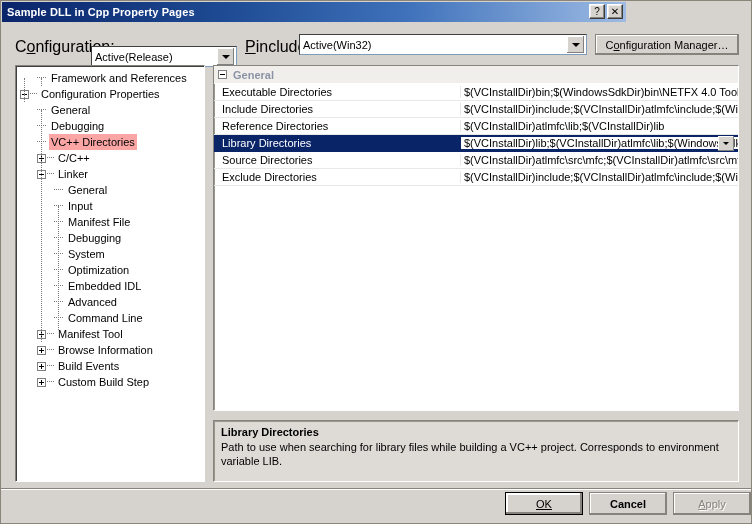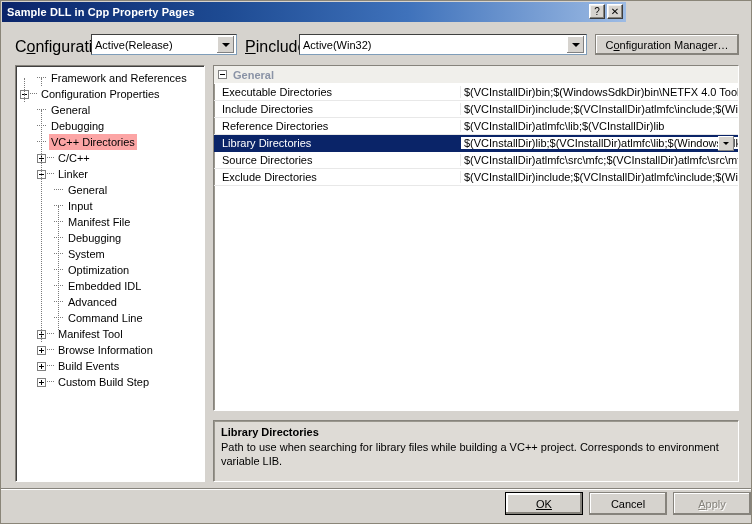--- a/index.html
+++ b/index.html
@@ -324,21 +324,21 @@
     <span id="title-text">Sample DLL in Cpp Property Pages</span>
     <div id="titlebar-buttons">
       <div class="tb-btn">?</div>
       <div class="tb-btn">✕</div>
     </div>
   </div>
 
   <div id="config-row">
     <span class="lbl" style="left:14px; top:7px;"><span>C</span><u>o</u><span>nfiguration:</span></span>
 
-    <div class="combo" style="left:90px; top:3px; width:146px;">
+    <div class="combo" style="left:90px; top:15px; width:146px;">
       <span class="combo-text">Active(Release)</span>
       <span class="combo-arrow">
           <i class="arrow-dn"></i>
         </span>
     </div>
 
     <span class="lbl" style="left:244px; top:7px;"><span></span><u>P</u><span>include:</span></span>
 
     <div class="combo" style="left:298px; top:3px; width:288px;gap:24px;">
       <span class="combo-text">Active(Win32)</span>
@@ -508,19 +508,19 @@
   </div>
 
   <div id="desc-panel">
     <div id="desc-title">Library Directories</div>
     <div id="desc-body">Path to use when searching for library files while building a VC++ project.  Corresponds to environment variable LIB.</div>
   </div>
 
   <div id="footer-sep"></div>
 
   <div class="btn default" style="left:504px; top:491px; width:78px; height:23px;text-decoration:underline;">OK</div>
-  <div class="btn plain" style="left:588px; top:491px; width:78px; height:23px;">Cancel</div>
+  <div class="btn plain" style="left:588px; top:491px; width:78px; height:23px;font-weight:bold;">Cancel</div>
   <div class="btn plain disabled" style="left:672px; top:491px; width:78px; height:23px;">
       <u>A</u>
       <span>pply</span>
     </div>
 
 </div>
 
 </body></html>

